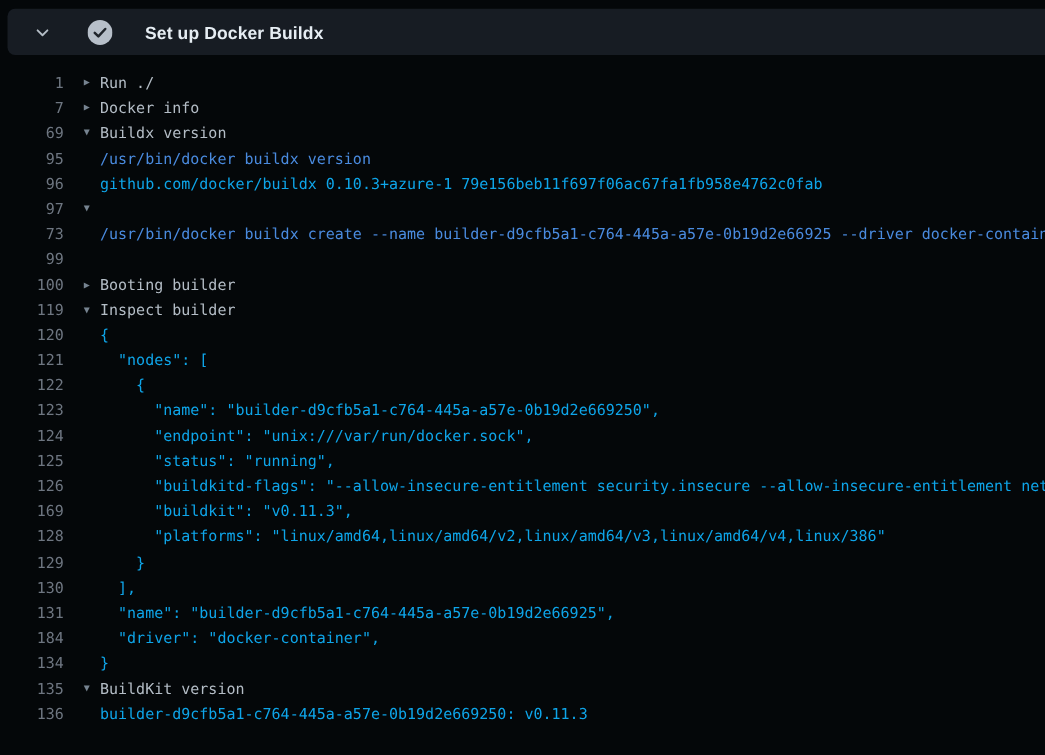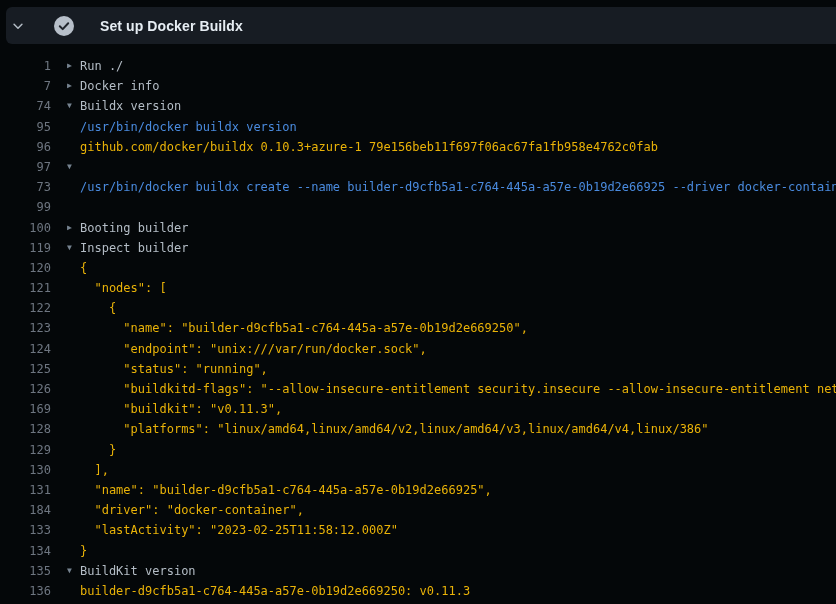--- a/index.html
+++ b/index.html
@@ -10,21 +10,21 @@
     font-family: "Liberation Sans", sans-serif;
   }
   .step-header {
     margin: 7px 0 0 6px;
     width: 830px;
     height: 37px;
     background: #171c23;
     border-radius: 6px 0 0 6px;
     display: flex;
     align-items: center;
-    padding-left: 4px;
+    padding-left: 20px;
     cursor: pointer;
     gap: 14px;
   }
   .chevron-wrap { width: 16px; height: 16px; display: flex; align-items: center; justify-content: center; }
   .check-wrap { margin-left: 14px; width: 20px; height: 20px; }
   .step-title {
     margin-left: 12px;
     color: #e6edf3;
     font-size: 14px;
     font-weight: 600;
@@ -52,21 +52,21 @@
   .arrow-slot {
     width: 13px;
     flex-shrink: 0;
     margin-left: 16px;
     color: #768390;
     font-size: 8px;
     text-align: left;
   }
   .line-text {
     white-space: pre;
-    color: #eab308;
+    color: #0ea5e9;
   }
   .log-row.group-collapsed, .log-row.group-expanded { cursor: pointer; }
   .log-row.group-collapsed .line-text,
   .log-row.group-expanded .line-text { color: #b4bdc6; }
   .log-row.command .line-text { color: #4a8bdf; }
 </style>
 </head>
 <body>
 
 <div class="step-header">
@@ -90,21 +90,21 @@
     <span class="line-num">1</span>
     <span class="arrow-slot">▶</span>
     <span class="line-text">Run ./</span>
   </div>
       <div class="log-row group-collapsed">
     <span class="line-num">7</span>
     <span class="arrow-slot">▶</span>
     <span class="line-text">Docker info</span>
   </div>
       <div class="log-row group-expanded">
-    <span class="line-num">74</span>
+    <span class="line-num">69</span>
     <span class="arrow-slot">▼</span>
     <span class="line-text">Buildx version</span>
   </div>
       <div class="log-row command">
     <span class="line-num">95</span>
     <span class="arrow-slot"></span>
     <span class="line-text">/usr/bin/docker buildx version</span>
   </div>
       <div class="log-row output">
     <span class="line-num">96</span>
@@ -193,25 +193,20 @@
     <span class="line-num">131</span>
     <span class="arrow-slot"></span>
     <span class="line-text">  "name": "builder-d9cfb5a1-c764-445a-a57e-0b19d2e66925",</span>
   </div>
       <div class="log-row output">
     <span class="line-num">184</span>
     <span class="arrow-slot"></span>
     <span class="line-text">  "driver": "docker-container",</span>
   </div>
       <div class="log-row output">
-    <span class="line-num">133</span>
-    <span class="arrow-slot"></span>
-    <span class="line-text">  "lastActivity": "2023-02-25T11:58:12.000Z"</span>
-  </div>
-      <div class="log-row output">
     <span class="line-num">134</span>
     <span class="arrow-slot"></span>
     <span class="line-text">}</span>
   </div>
       <div class="log-row group-expanded">
     <span class="line-num">135</span>
     <span class="arrow-slot">▼</span>
     <span class="line-text">BuildKit version</span>
   </div>
       <div class="log-row output">

